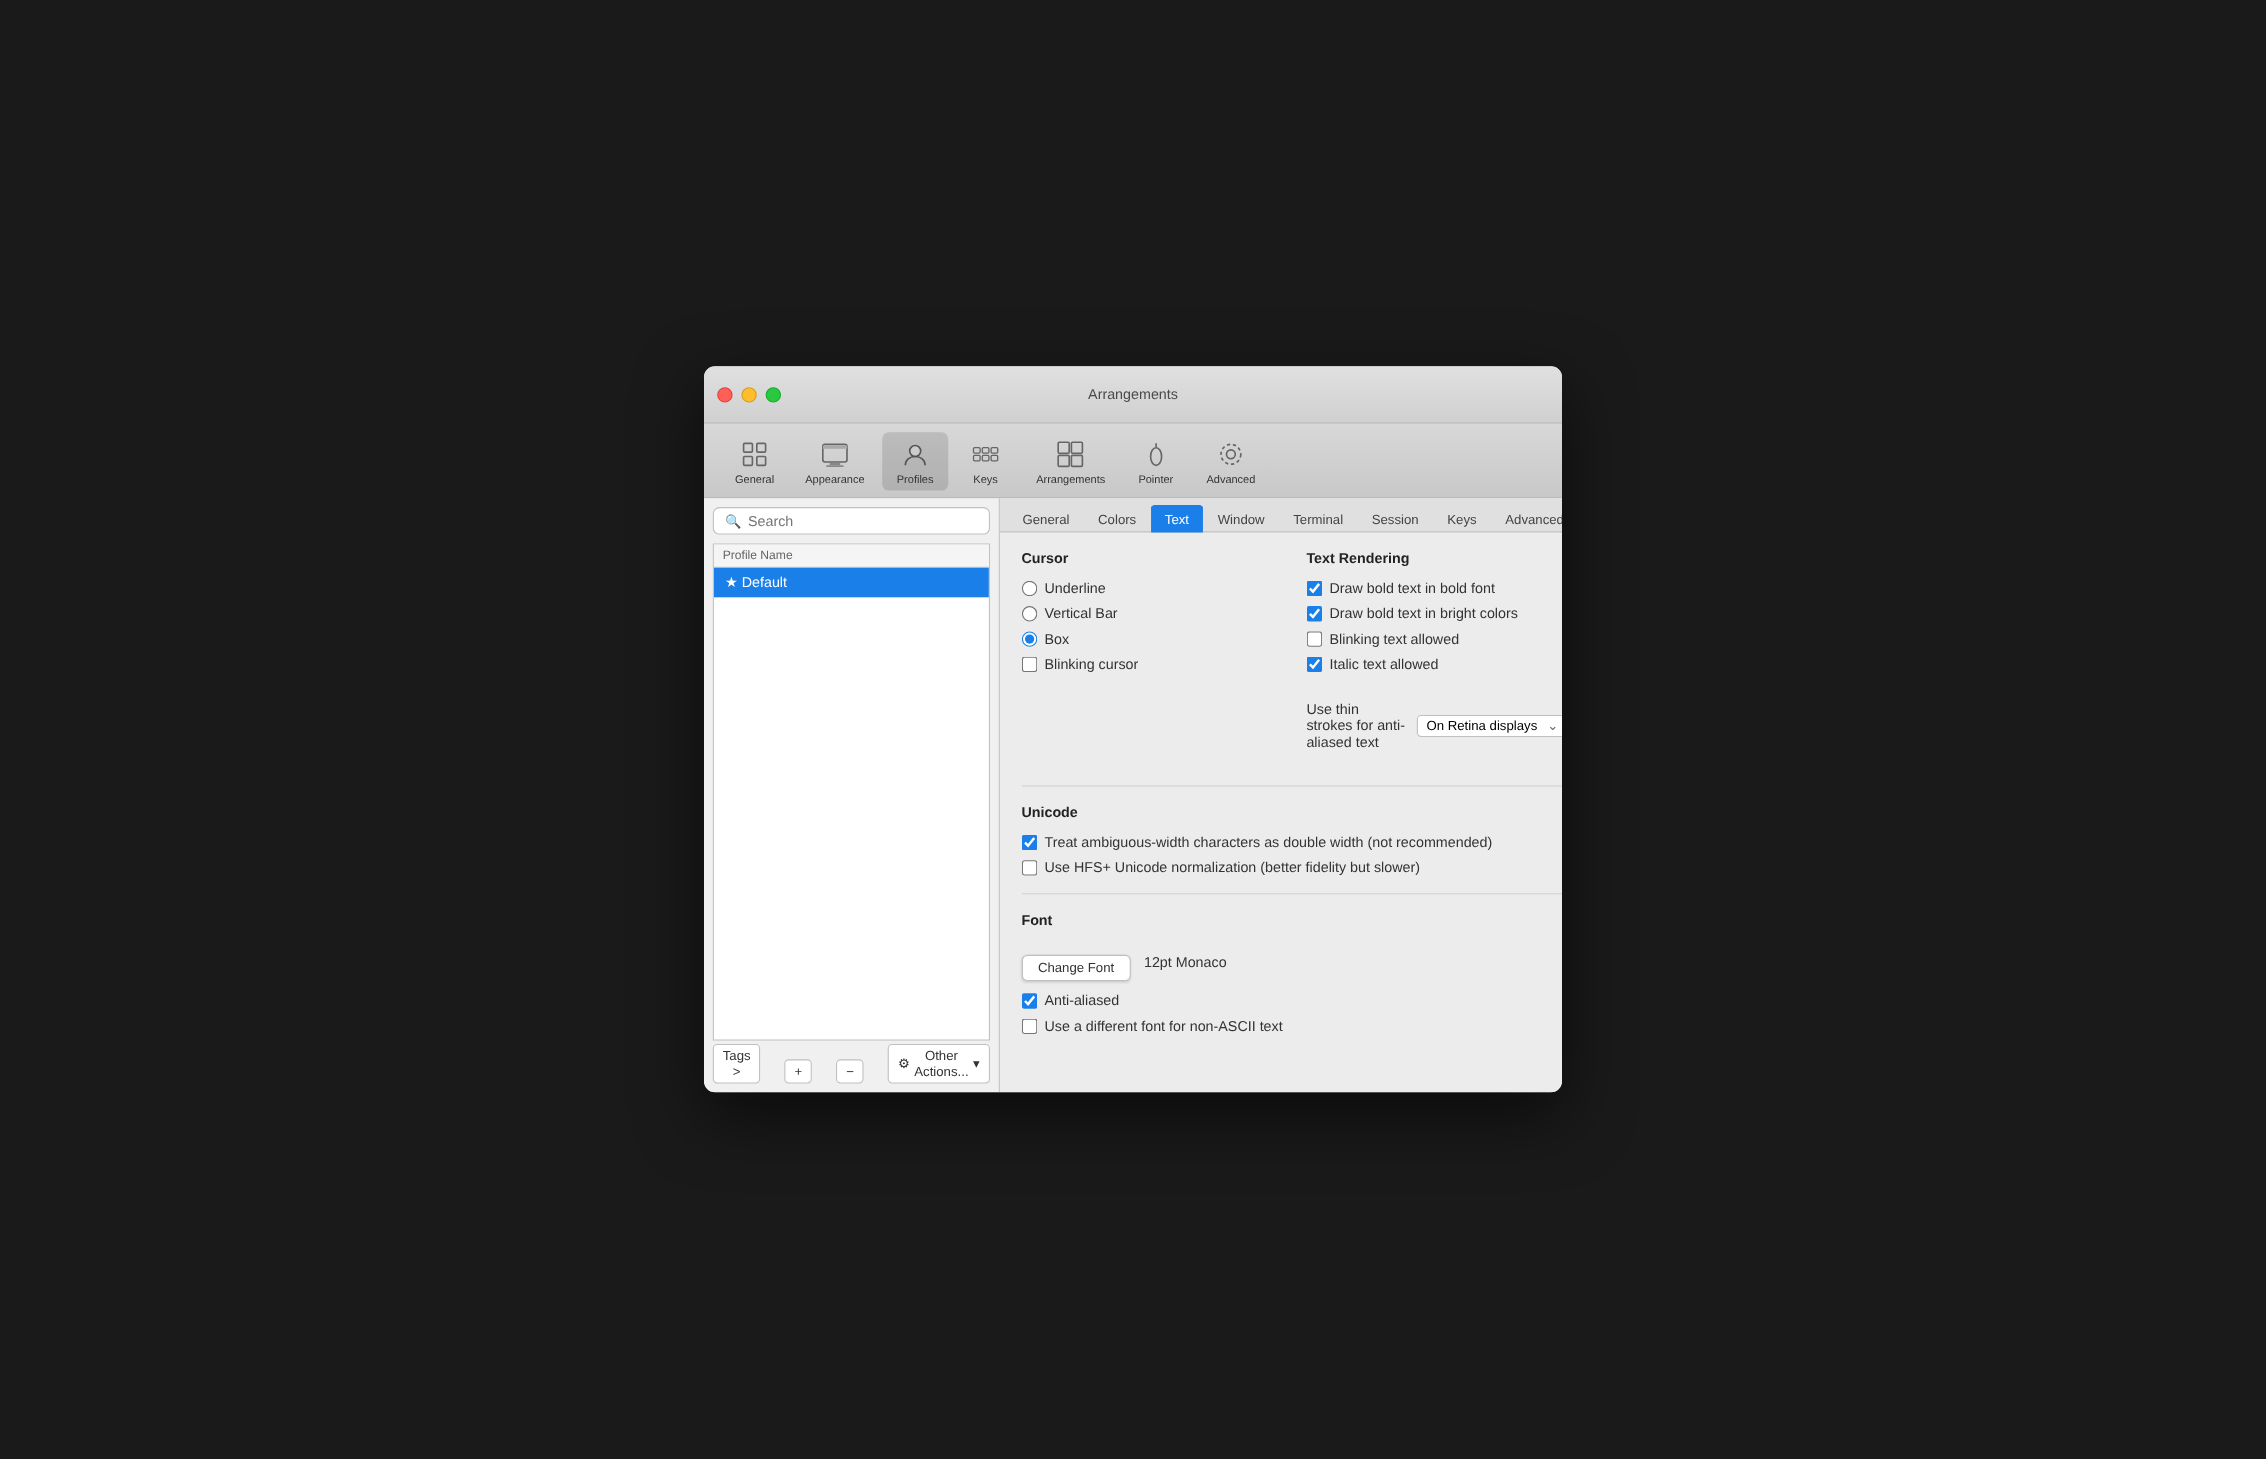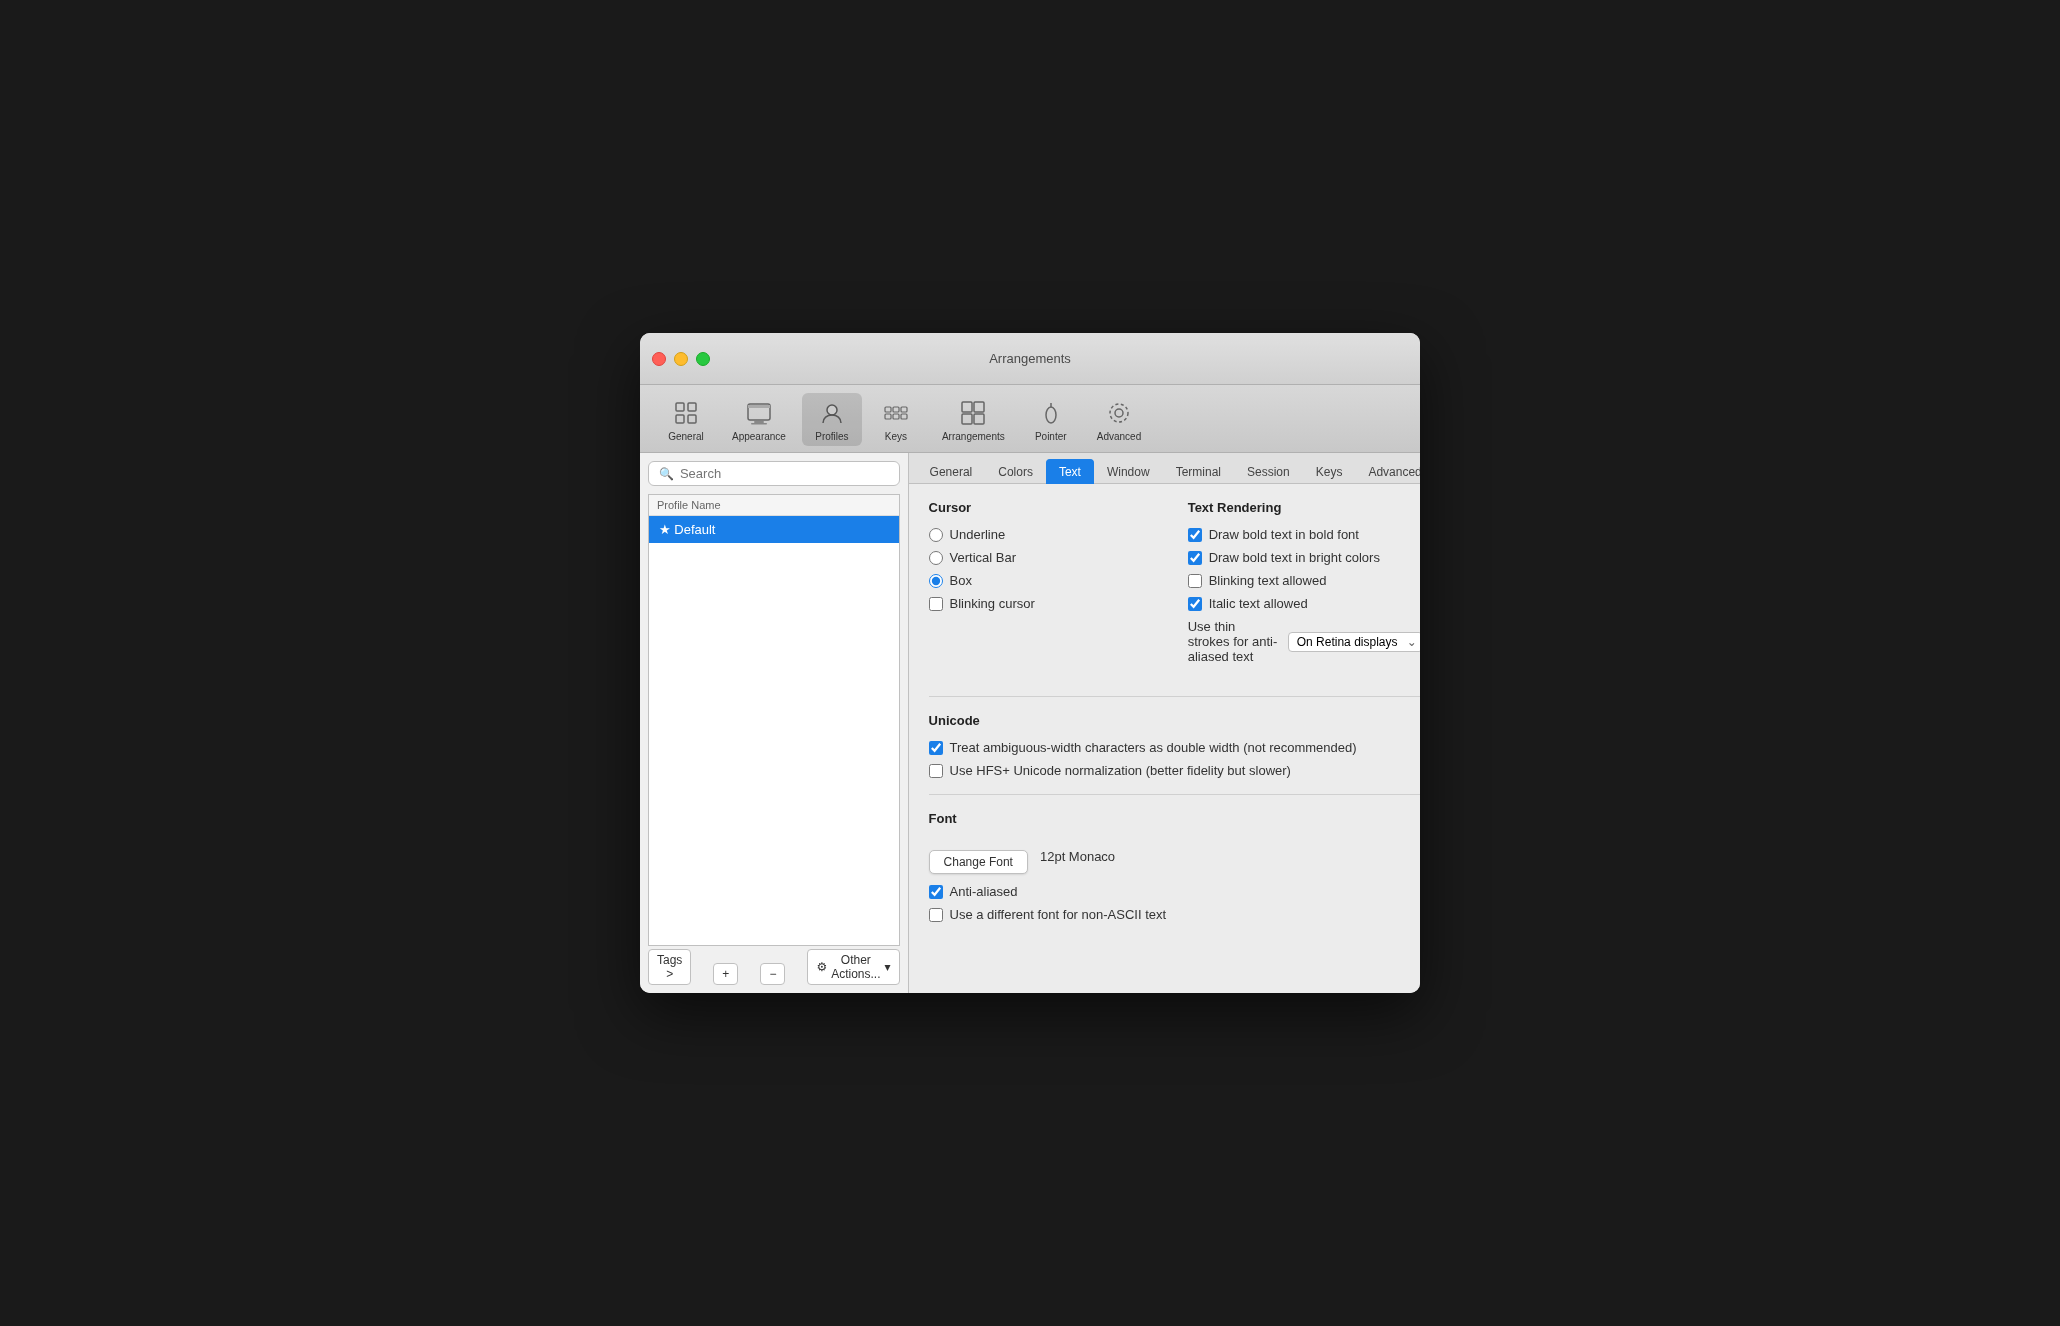--- a/index.html
+++ b/index.html
@@ -228,21 +228,21 @@
       height: 14px;
       accent-color: #1a7fe8;
       cursor: pointer;
     }
     .thin-strokes-row {
       display: flex;
       align-items: center;
       gap: 8px;
       font-size: 13px;
       color: #333;
-      margin-top: 0;
+      margin-top: 18px;
     }
     .retina-select {
       border: 1px solid #c0c0c0;
       border-radius: 4px;
       background: white;
       padding: 2px 24px 2px 8px;
       font-size: 12px;
       color: #000000;
       cursor: pointer;
       appearance: none;

